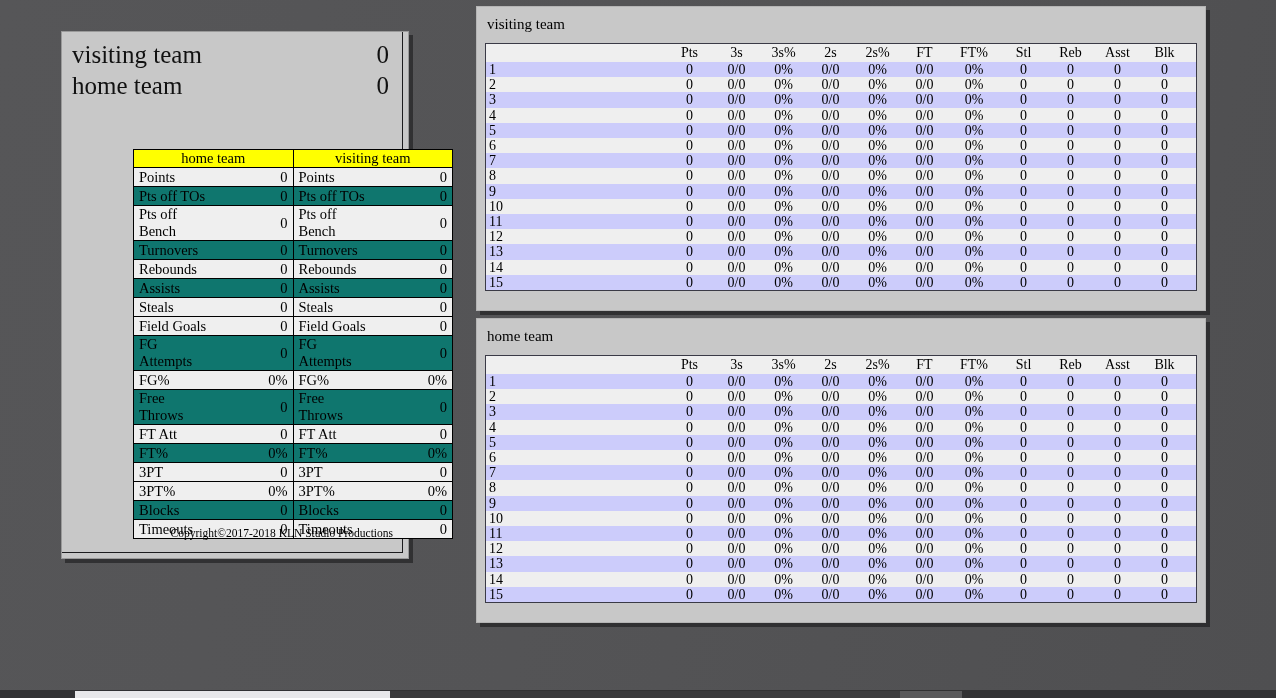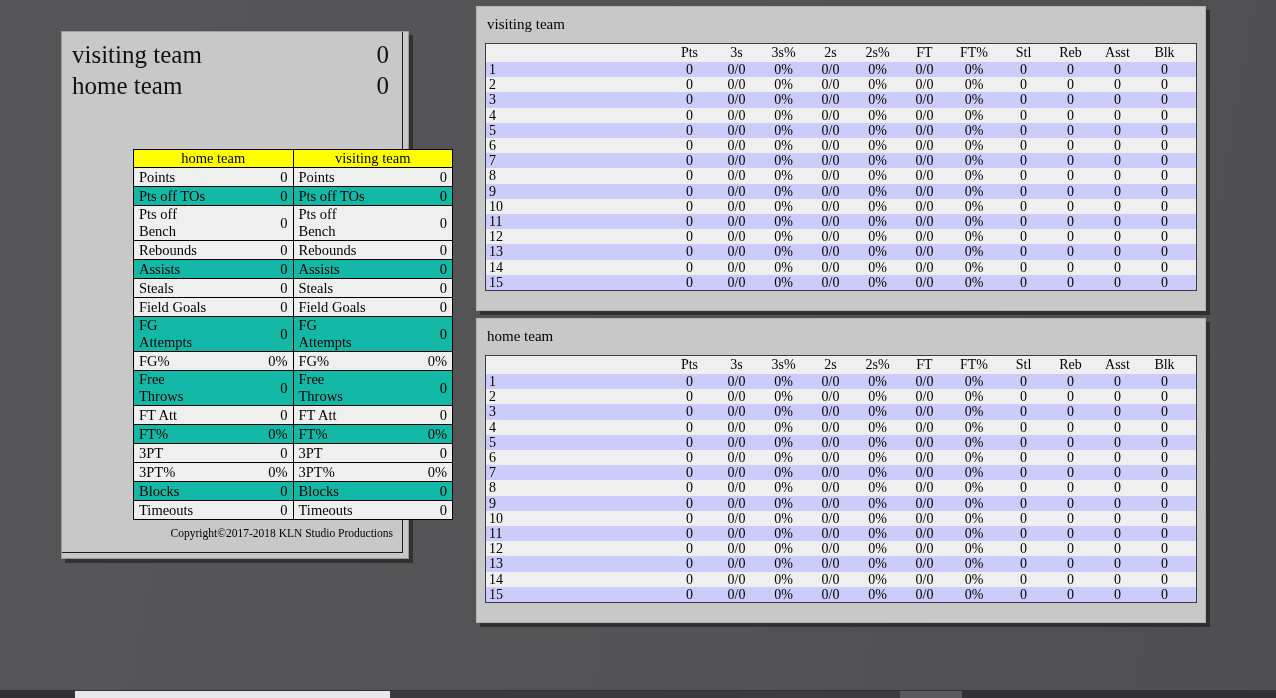--- a/index.html
+++ b/index.html
@@ -58,21 +58,21 @@
   }
   #team-stats-table tr.head td {
     background: #ffff00;
     text-align: center;
     font-weight: normal;
     height: 18px;
   }
   #team-stats-table td.lbl { text-align: left; width: 120px; border-right: none; }
   #team-stats-table td.val { text-align: right;  width: 40px;  border-left: none; }
   #team-stats-table tr.odd td  { background: #efefef; }
-  #team-stats-table tr.even td { background: #14b8a6; }
+  #team-stats-table tr.even td { background: #0f766e; }
 
   #copyright {
     position: absolute;
     left: 0; right: 9px; bottom: 13px;
     text-align: right;
     font-size: 11.5px;
     color: #000;
   }
 
   
@@ -174,20 +174,26 @@
             <tr class="even">
               <td class="lbl">Pts off TOs</td>
               <td class="val">0</td>
               <td class="lbl">Pts off TOs</td>
               <td class="val">0</td>
             </tr>
             <tr class="odd">
               <td class="lbl">Pts off Bench</td>
               <td class="val">0</td>
               <td class="lbl">Pts off Bench</td>
+              <td class="val">0</td>
+            </tr>
+            <tr class="even">
+              <td class="lbl">Turnovers</td>
+              <td class="val">0</td>
+              <td class="lbl">Turnovers</td>
               <td class="val">0</td>
             </tr>
             <tr class="odd">
               <td class="lbl">Rebounds</td>
               <td class="val">0</td>
               <td class="lbl">Rebounds</td>
               <td class="val">0</td>
             </tr>
             <tr class="even">
               <td class="lbl">Assists</td>

